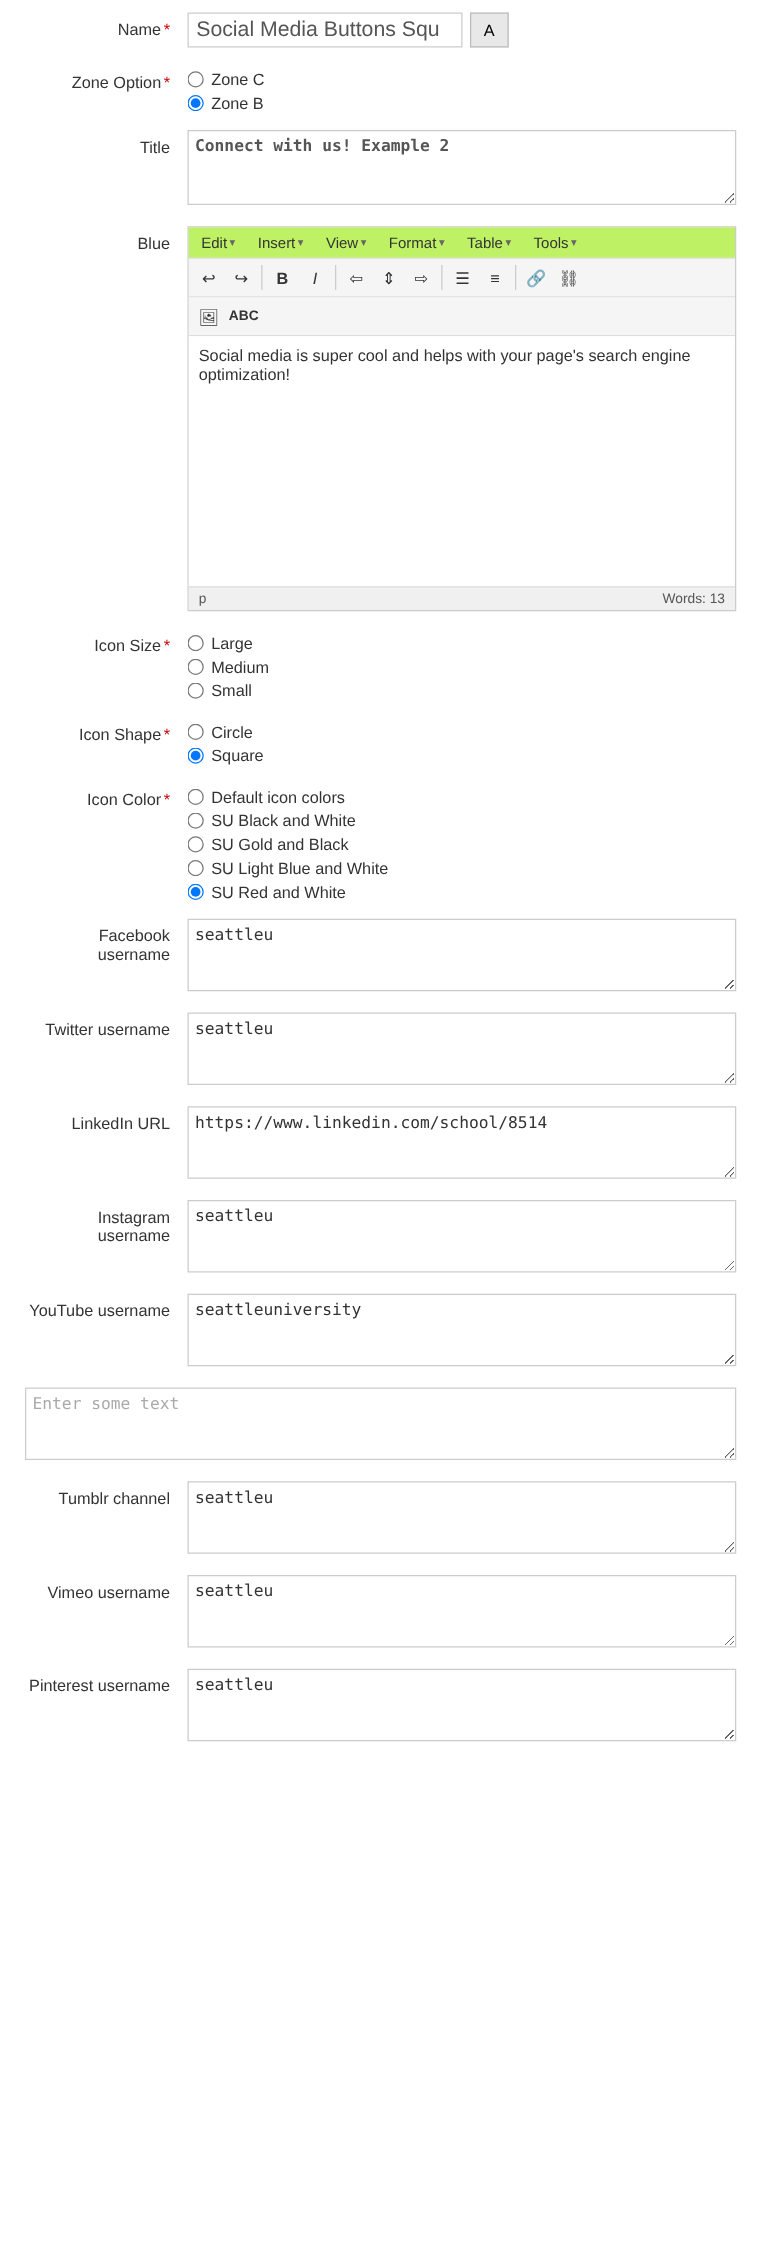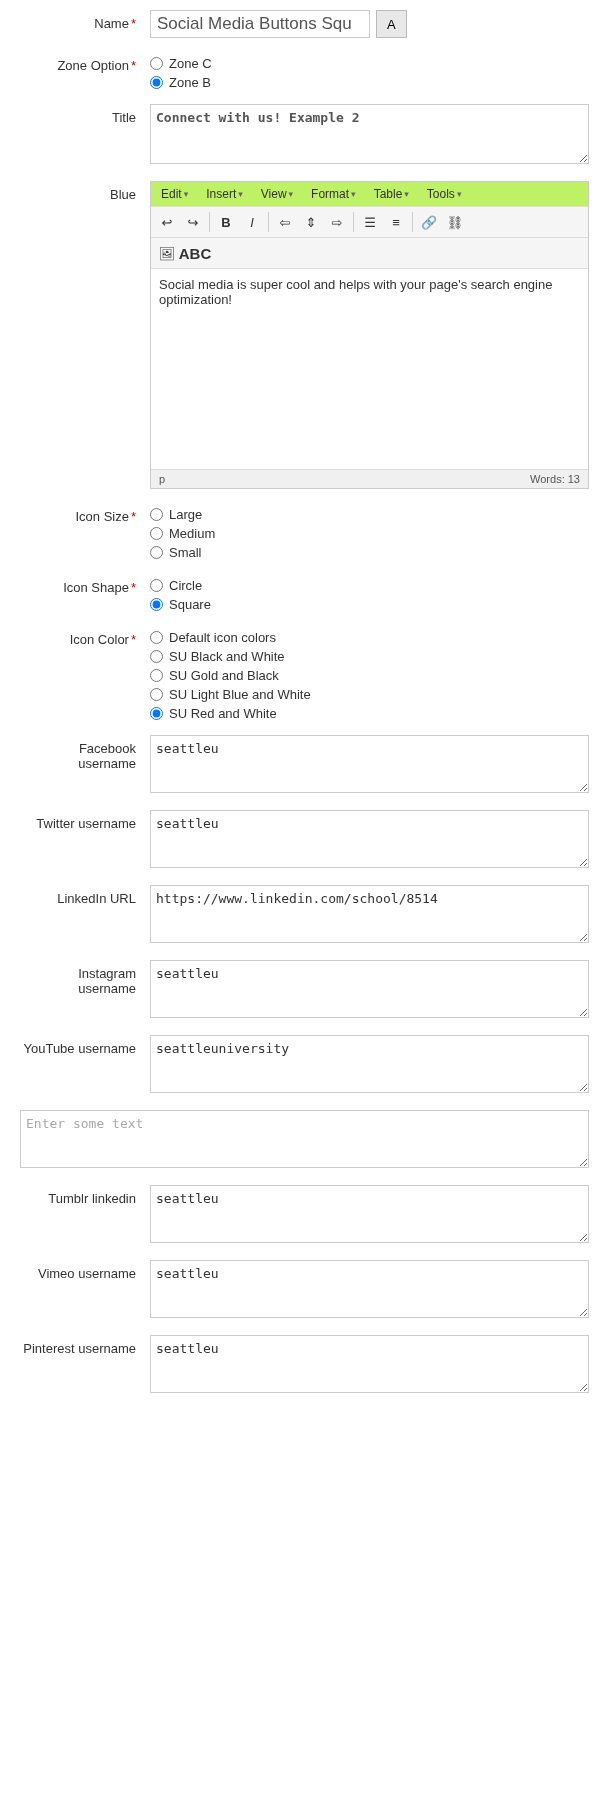--- a/index.html
+++ b/index.html
@@ -269,21 +269,21 @@
           <div class="rte-separator"></div>
           <button class="rte-btn" title="Bullet List">☰</button>
           <button class="rte-btn" title="Numbered List">≡</button>
           <div class="rte-separator"></div>
           <button class="rte-btn" title="Insert Link">🔗</button>
           <button class="rte-btn" title="Remove Link">⛓</button>
         </div>
 
         <div class="rte-extra-toolbar">
           <button class="rte-btn" title="Insert Image">🖼</button>
-          <button class="rte-btn" title="Spell Check" style="font-size:15px; width:28px; font-weight:bold;">ABC</button>
+          <button class="rte-btn" title="Spell Check" style="font-size:11px; width:28px; font-weight:bold;">ABC</button>
         </div>
 
         <div class="rte-content">
           <span>Social media is super cool and helps with your page's search engine optimization!</span>
         </div>
 
         <div class="rte-statusbar">
           <span>p</span>
           <span>Words: 13</span>
         </div>
@@ -407,21 +407,21 @@
   </div>
 
   <div class="form-row">
     <div class="form-field">
       <textarea class="text-area-field" style="color: #701a75;" placeholder="Enter some text"></textarea>
     </div>
   </div>
 
   <div class="form-row">
     <div class="form-label">
-      <span>Tumblr linkedin</span>
+      <span>Tumblr channel</span>
     </div>
     <div class="form-field">
       <textarea class="text-area-field" style="">seattleu</textarea>
     </div>
   </div>
 
   <div class="form-row">
     <div class="form-label">
       <span>Vimeo username</span>
     </div>

